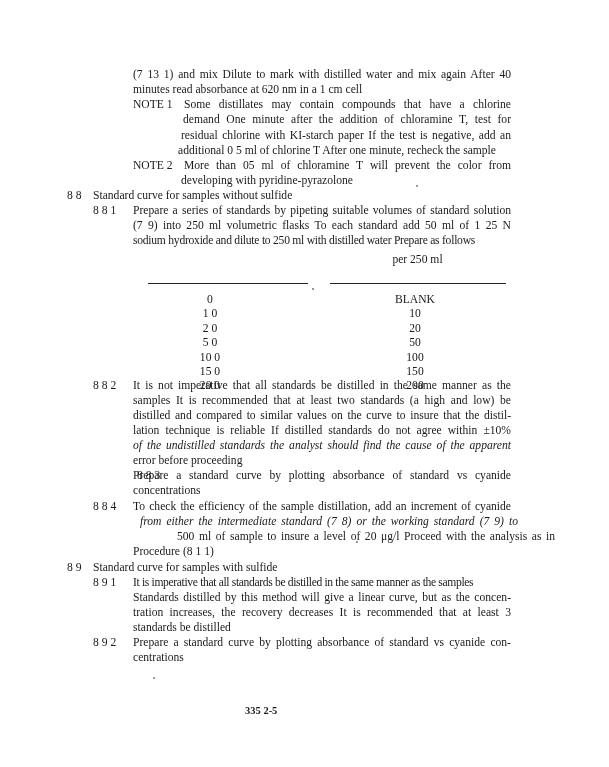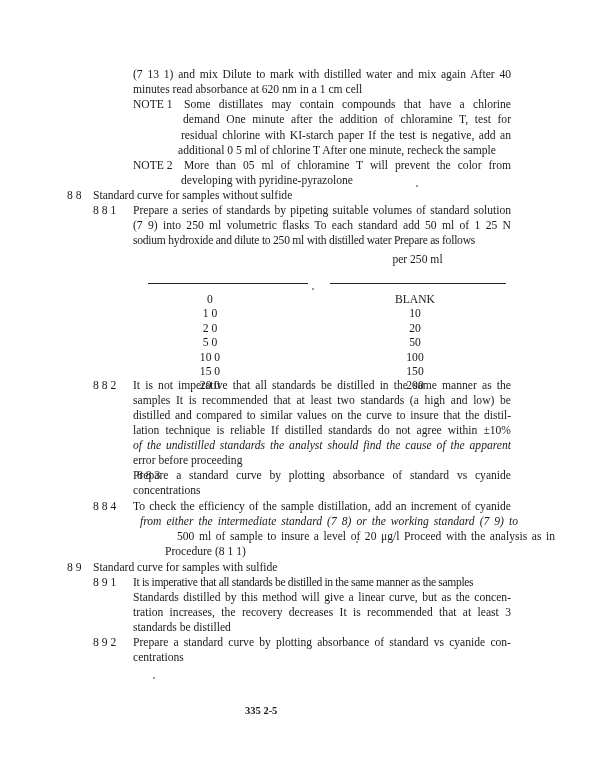--- a/index.html
+++ b/index.html
@@ -96,21 +96,21 @@
       <div class="num" style="left:93px; top:468px;margin-left:44px;">8 8 3</div>
       <div class="line just" style="left:133px; top:468px; width:378px;">Prepare a standard curve by plotting absorbance of standard vs  cyanide</div>
       <div class="line" style="left:133px; top:483px;">concentrations</div>
     </div>
 
     <div>
       <div class="num" style="left:93px; top:499px;">8 8 4</div>
       <div class="line just" style="left:133px; top:499px; width:378px;">To check the efficiency of the sample distillation, add an increment of cyanide</div>
       <div class="line just" style="left:140px; top:514px; width:378px;font-style:italic;">from either the intermediate standard (7 8) or the working standard (7 9) to</div>
       <div class="line just" style="left:133px; top:529px; width:378px;margin-left:44px;">500 ml of sample to insure a level of 20 μg/l  Proceed with the analysis as in</div>
-      <div class="line" style="left:133px; top:544px;margin-left:32px;">Procedure (8 1 1)</div>
+      <div class="line" style="left:133px; top:544px;">Procedure (8 1 1)</div>
     </div>
   </div>
 
   <div class="speck" style="left:356px; top:541px;"></div>
 
   <div>
     <div class="num" style="left:67px; top:560px;">8 9</div>
     <div class="line" style="left:93px; top:560px;">Standard curve for samples with sulfide</div>
 
     <div>

